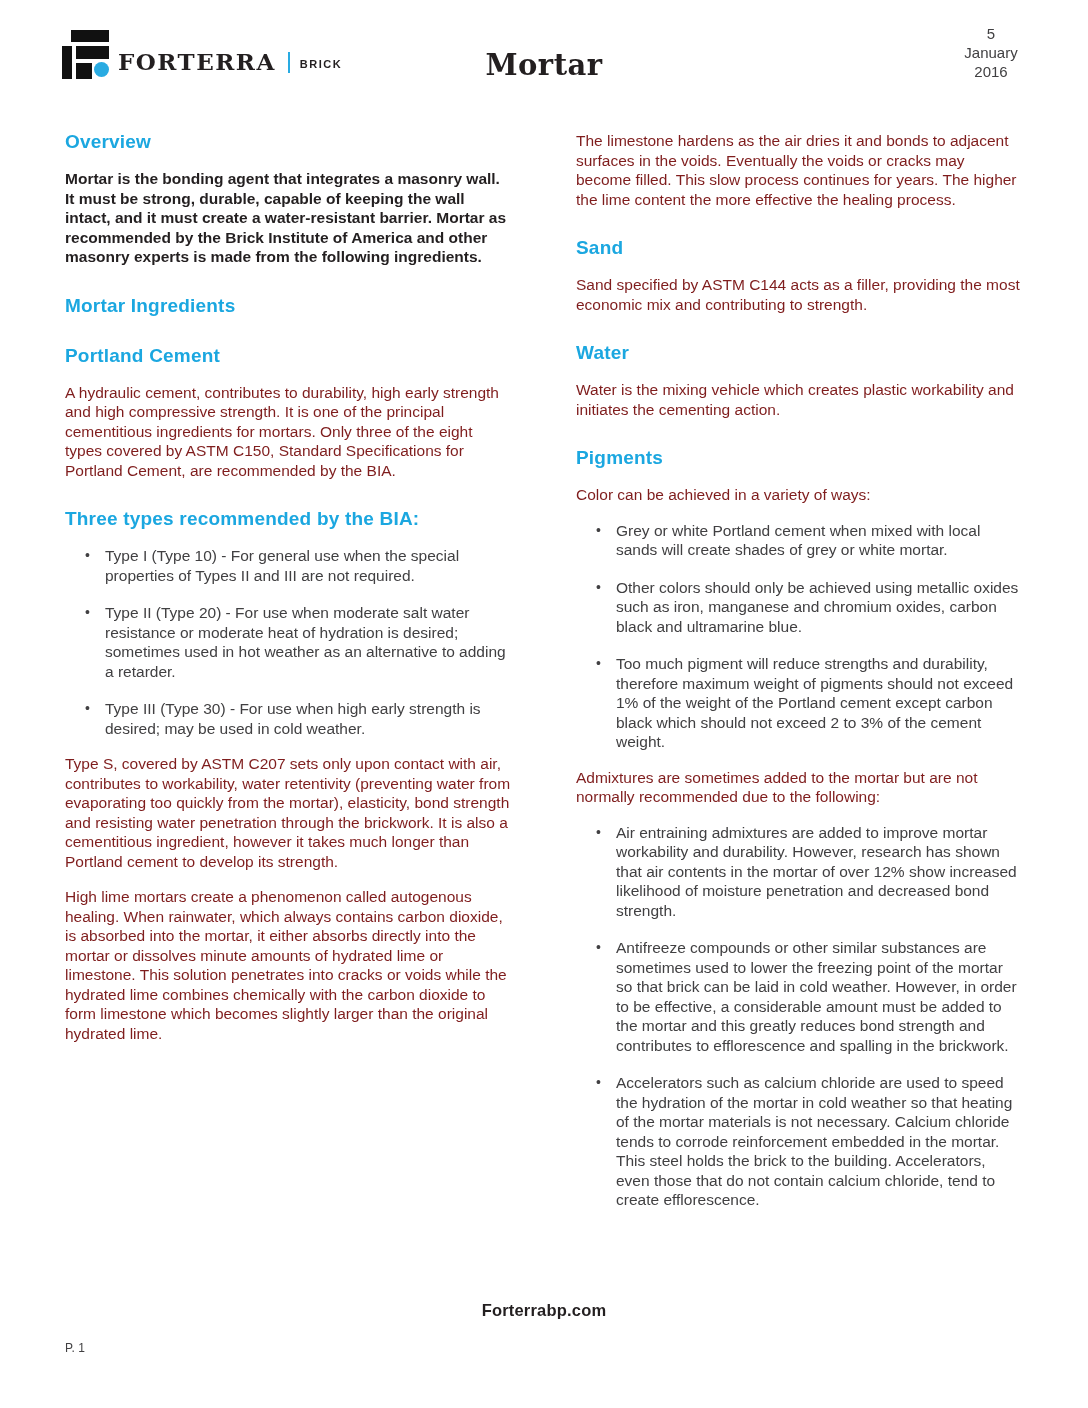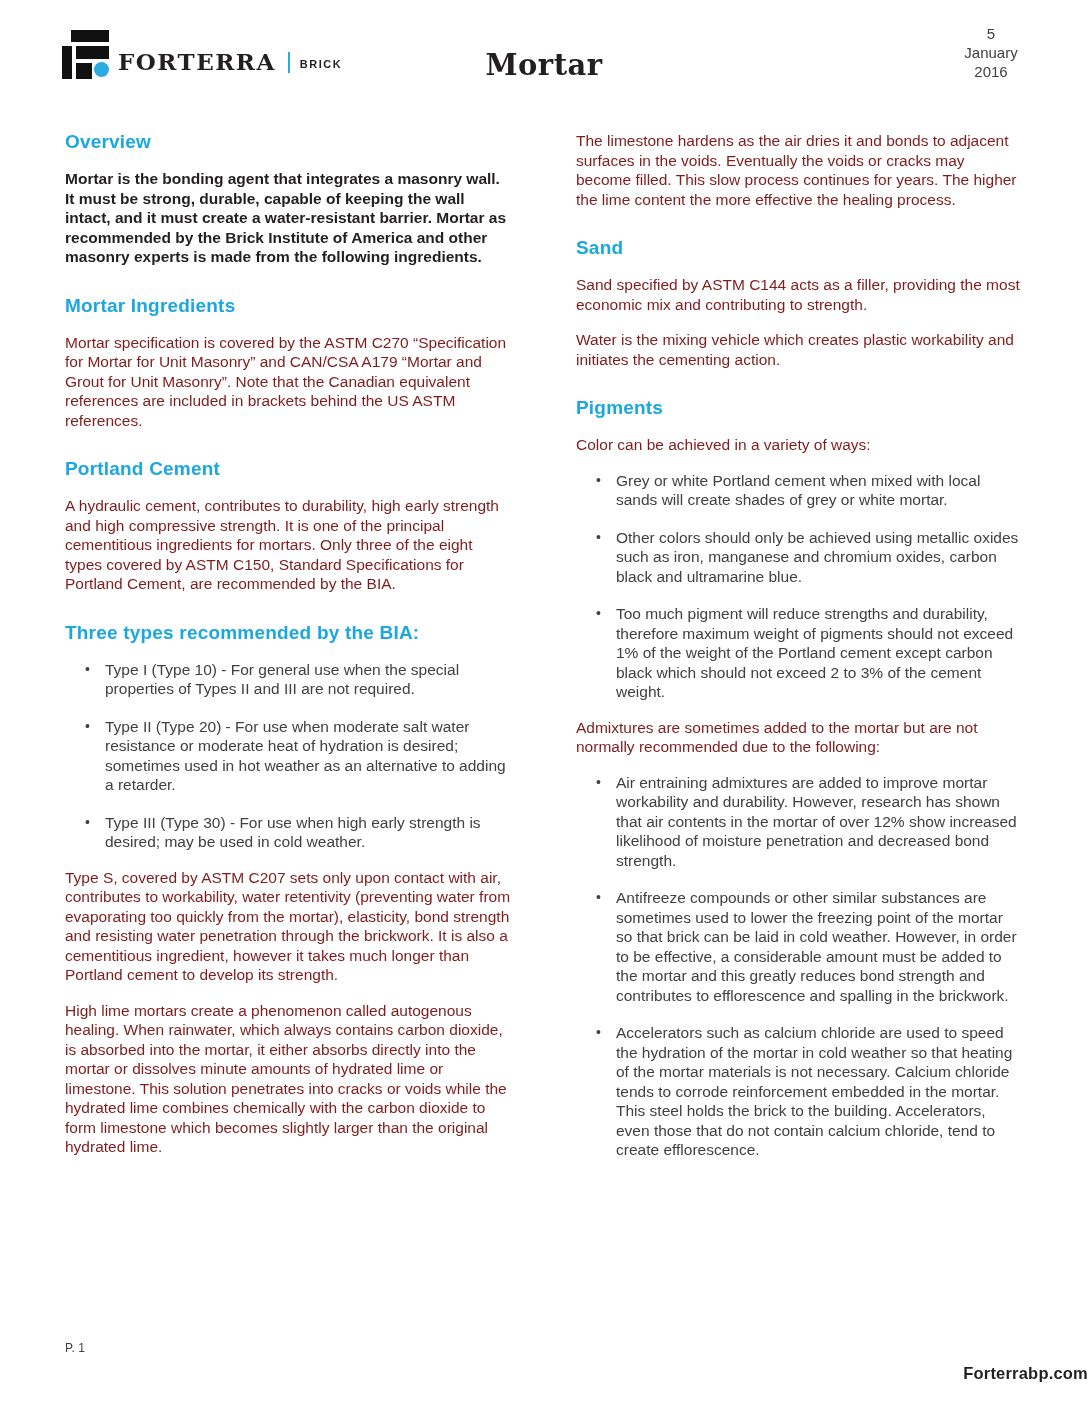--- a/index.html
+++ b/index.html
@@ -65,21 +65,21 @@
   }
   li:last-child { margin-bottom: 0; }
   li::before { content: "•"; position: absolute; left: 2px; top: 0; font-size: 14px; color: #414042; }
 
   
   .footer-pagenum {
     position: absolute; left: 65px; top: 1341px;
     font-size: 12px; color: #414042;
   }
   .footer-site {
-    position: absolute; left: 0; right: 0; top: 1364px; text-align: right;
+    position: absolute; left: 0; right: 0; top: 1301px; text-align: center;
     font-size: 16.5px; font-weight: bold; color: #231F20;
     letter-spacing: 0.2px;
   }
 </style>
 </head>
 <body>
 
 <div class="page">
 
   <div class="header">
@@ -105,21 +105,20 @@
     </div>
   </div>
 
   <div class="content">
 
     <div class="col">
       <h2 class="first">Overview</h2>
       <p class="lead">Mortar is the bonding agent that integrates a masonry wall. It must be strong, durable, capable of keeping the wall intact, and it must create a water-resistant barrier. Mortar as recommended by the Brick Institute of America and other masonry experts is made from the following ingredients.</p>
 
       <h2>Mortar Ingredients</h2>
-      <p>Mortar specification is covered by the ASTM C270 “Specification for Mortar for Unit Masonry” and CAN/CSA A179 “Mortar and Grout for Unit Masonry”. Note that the Canadian equivalent references are included in brackets behind the US ASTM references.</p>
 
       <h2>Portland Cement</h2>
       <p>A hydraulic cement, contributes to durability, high early strength and high compressive strength. It is one of the principal cementitious ingredients for mortars. Only three of the eight types covered by ASTM C150, Standard Specifications for Portland Cement, are recommended by the BIA.</p>
 
       <h2>Three types recommended by the BIA:</h2>
       <ul>
         <li>Type I (Type 10) - For general use when the special properties of Types II and III are not required.</li>
         <li>Type II (Type 20) - For use when moderate salt water resistance or moderate heat of hydration is desired; sometimes used in hot weather as an alternative to adding a retarder.</li>
         <li>Type III (Type 30) - For use when high early strength is desired; may be used in cold weather.</li>
       </ul>
@@ -127,20 +126,21 @@
       <p>Type S, covered by ASTM C207 sets only upon contact with air, contributes to workability, water retentivity (preventing water from evaporating too quickly from the mortar), elasticity, bond strength and resisting water penetration through the brickwork. It is also a cementitious ingredient, however it takes much longer than Portland cement to develop its strength.</p>
       <p>High lime mortars create a phenomenon called autogenous healing. When rainwater, which always contains carbon dioxide, is absorbed into the mortar, it either absorbs directly into the mortar or dissolves minute amounts of hydrated lime or limestone. This solution penetrates into cracks or voids while the hydrated lime combines chemically with the carbon dioxide to form limestone which becomes slightly larger than the original hydrated lime.</p>
     </div>
 
     <div class="col">
       <p>The limestone hardens as the air dries it and bonds to adjacent surfaces in the voids. Eventually the voids or cracks may become filled. This slow process continues for years. The higher the lime content the more effective the healing process.</p>
 
       <h2>Sand</h2>
       <p>Sand specified by ASTM C144 acts as a filler, providing the most economic mix and contributing to strength.</p>
 
+      <h2>Water</h2>
       <p>Water is the mixing vehicle which creates plastic workability and initiates the cementing action.</p>
 
       <h2>Pigments</h2>
       <p>Color can be achieved in a variety of ways:</p>
       <ul>
         <li>Grey or white Portland cement when mixed with local sands will create shades of grey or white mortar.</li>
         <li>Other colors should only be achieved using metallic oxides such as iron, manganese and chromium oxides, carbon black and ultramarine blue.</li>
         <li>Too much pigment will reduce strengths and durability, therefore maximum weight of pigments should not exceed 1% of the weight of the Portland cement except carbon black which should not exceed 2 to 3% of the cement weight.</li>
       </ul>
 

